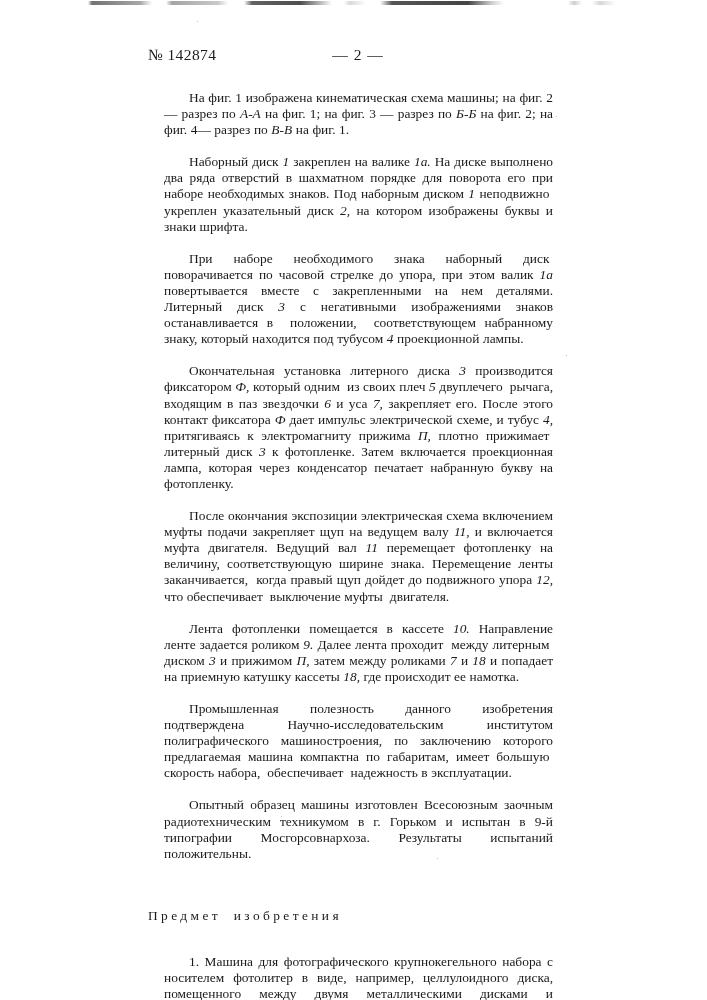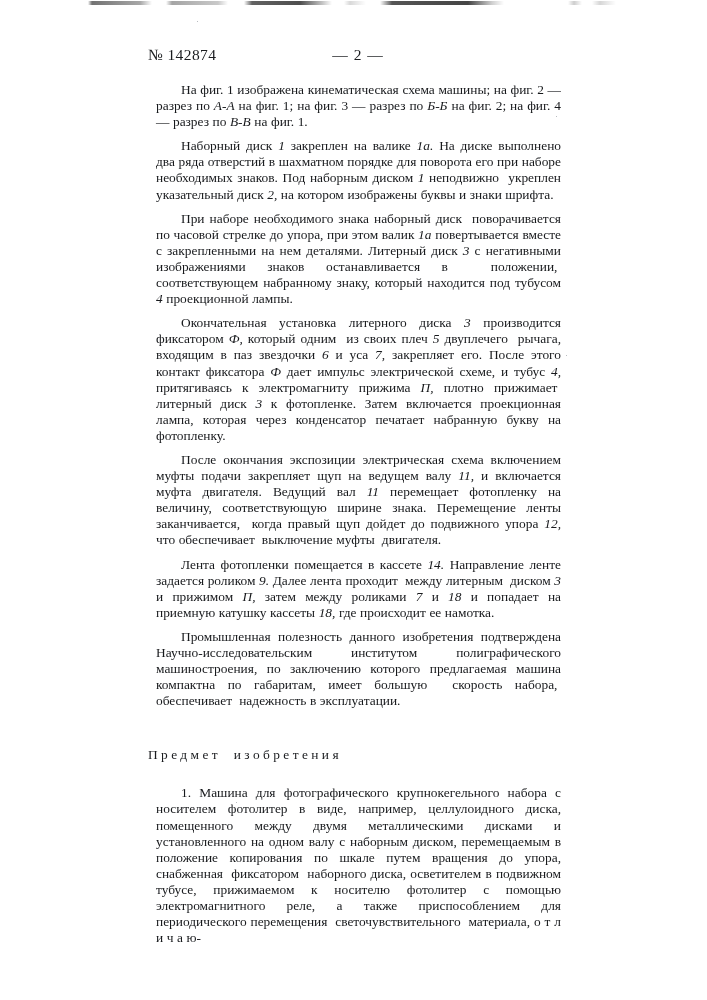--- a/index.html
+++ b/index.html
@@ -93,21 +93,21 @@
   }
 
   .body-col {
     position: absolute;
     top: 74px;
     left: 148px;
     width: 421px;
   }
 
   p.para {
-    margin: 8px;
+    margin: 16px;
     font-size: 13.4px;
     line-height: 16.1px;
     text-align: justify;
     text-justify: inter-word;
     text-indent: 25px;
     color: #17191c;
     hyphens: manual;
     word-spacing: .2px;
   }
   p.para i, p.para em {
@@ -147,22 +147,23 @@
     <span class="page-number">— 2 —</span>
   </div>
 
   <div class="body-col">
     <div>
       <p class="para">На фиг. 1 изображена кинематическая схема машины; на фиг. 2 — разрез по <i>А-А</i> на фиг. 1; на фиг. 3 — разрез по <i>Б-Б</i> на фиг. 2; на фиг. 4— разрез по <i>В-В</i> на фиг. 1.</p>
       <p class="para">Наборный диск <i>1</i> закреплен на валике <i>1а.</i> На диске выполнено два ряда отверстий в шахматном порядке для поворота его при наборе необходимых знаков. Под наборным диском <i>1</i> неподвижно&nbsp; укреплен указательный диск <i>2,</i> на котором изображены буквы и знаки шрифта.</p>
       <p class="para">При наборе необходимого знака наборный диск&nbsp; поворачивается по часовой стрелке до упора, при этом валик <i>1а</i> повертывается вместе с закрепленными на нем деталями. Литерный диск <i>3</i> с негативными изображениями знаков останавливается в&nbsp; положении,&nbsp; соответствующем набранному знаку, который находится под тубусом <i>4</i> проекционной лампы.</p>
       <p class="para">Окончательная установка литерного диска <i>3</i> производится фиксатором <i>Ф,</i> который одним&nbsp; из своих плеч <i>5</i> двуплечего&nbsp; рычага, входящим в паз звездочки <i>6</i> и уса <i>7,</i> закрепляет его. После этого контакт фиксатора <i>Ф</i> дает импульс электрической схеме, и тубус <i>4,</i> притягиваясь к электромагниту прижима <i>П,</i> плотно прижимает&nbsp; литерный диск <i>3</i> к фотопленке. Затем включается проекционная лампа, которая через конденсатор печатает набранную букву на фотопленку.</p>
       <p class="para">После окончания экспозиции электрическая схема включением муфты подачи закрепляет щуп на ведущем валу <i>11,</i> и включается муфта двигателя. Ведущий вал <i>11</i> перемещает фотопленку на величину, соответствующую ширине знака. Перемещение ленты заканчивается,&nbsp; когда правый щуп дойдет до подвижного упора <i>12,</i> что обеспечивает&nbsp; выключение муфты&nbsp; двигателя.</p>
-      <p class="para">Лента фотопленки помещается в кассете <i>14.</i> Направление ленте задается роликом <i>9.</i> Далее лента проходит&nbsp; между литерным&nbsp; диском <i>3</i> и прижимом <i>П,</i> затем между роликами <i>7</i> и <i>18</i> и попадает на приемную катушку кассеты <i>18,</i> где происходит ее намотка.</p>
+      <p class="para">Лента фотопленки помещается в кассете <i>10.</i> Направление ленте задается роликом <i>9.</i> Далее лента проходит&nbsp; между литерным&nbsp; диском <i>3</i> и прижимом <i>П,</i> затем между роликами <i>7</i> и <i>18</i> и попадает на приемную катушку кассеты <i>18,</i> где происходит ее намотка.</p>
       <p class="para">Промышленная полезность данного изобретения подтверждена Научно-исследовательским институтом полиграфического машиностроения, по заключению которого предлагаемая машина компактна по габаритам, имеет большую&nbsp; скорость набора,&nbsp; обеспечивает&nbsp; надежность в эксплуатации.</p>
+      <p class="para">Опытный образец машины изготовлен Всесоюзным заочным радиотехническим техникумом в г. Горьком и испытан в 9-й типографии Мосгорсовнархоза. Результаты испытаний положительны.</p>
     </div>
 
     <h2 class="section-heading">Предмет изобретения</h2>
 
     <div>
       <p class="para">1. Машина для фотографического крупнокегельного набора с носителем фотолитер в виде, например, целлулоидного диска, помещенного между двумя металлическими дисками и установленного на одном валу с наборным диском, перемещаемым в положение копирования по шкале путем вращения до упора, снабженная&nbsp; фиксатором&nbsp; наборного диска, осветителем в подвижном тубусе, прижимаемом к носителю фотолитер с помощью электромагнитного реле, а также приспособлением для периодического перемещения&nbsp; светочувствительного&nbsp; материала, о т л и ч а ю-</p>
     </div>
   </div>
 
   <span class="speck" style="left:236px;top:802px;"></span>

